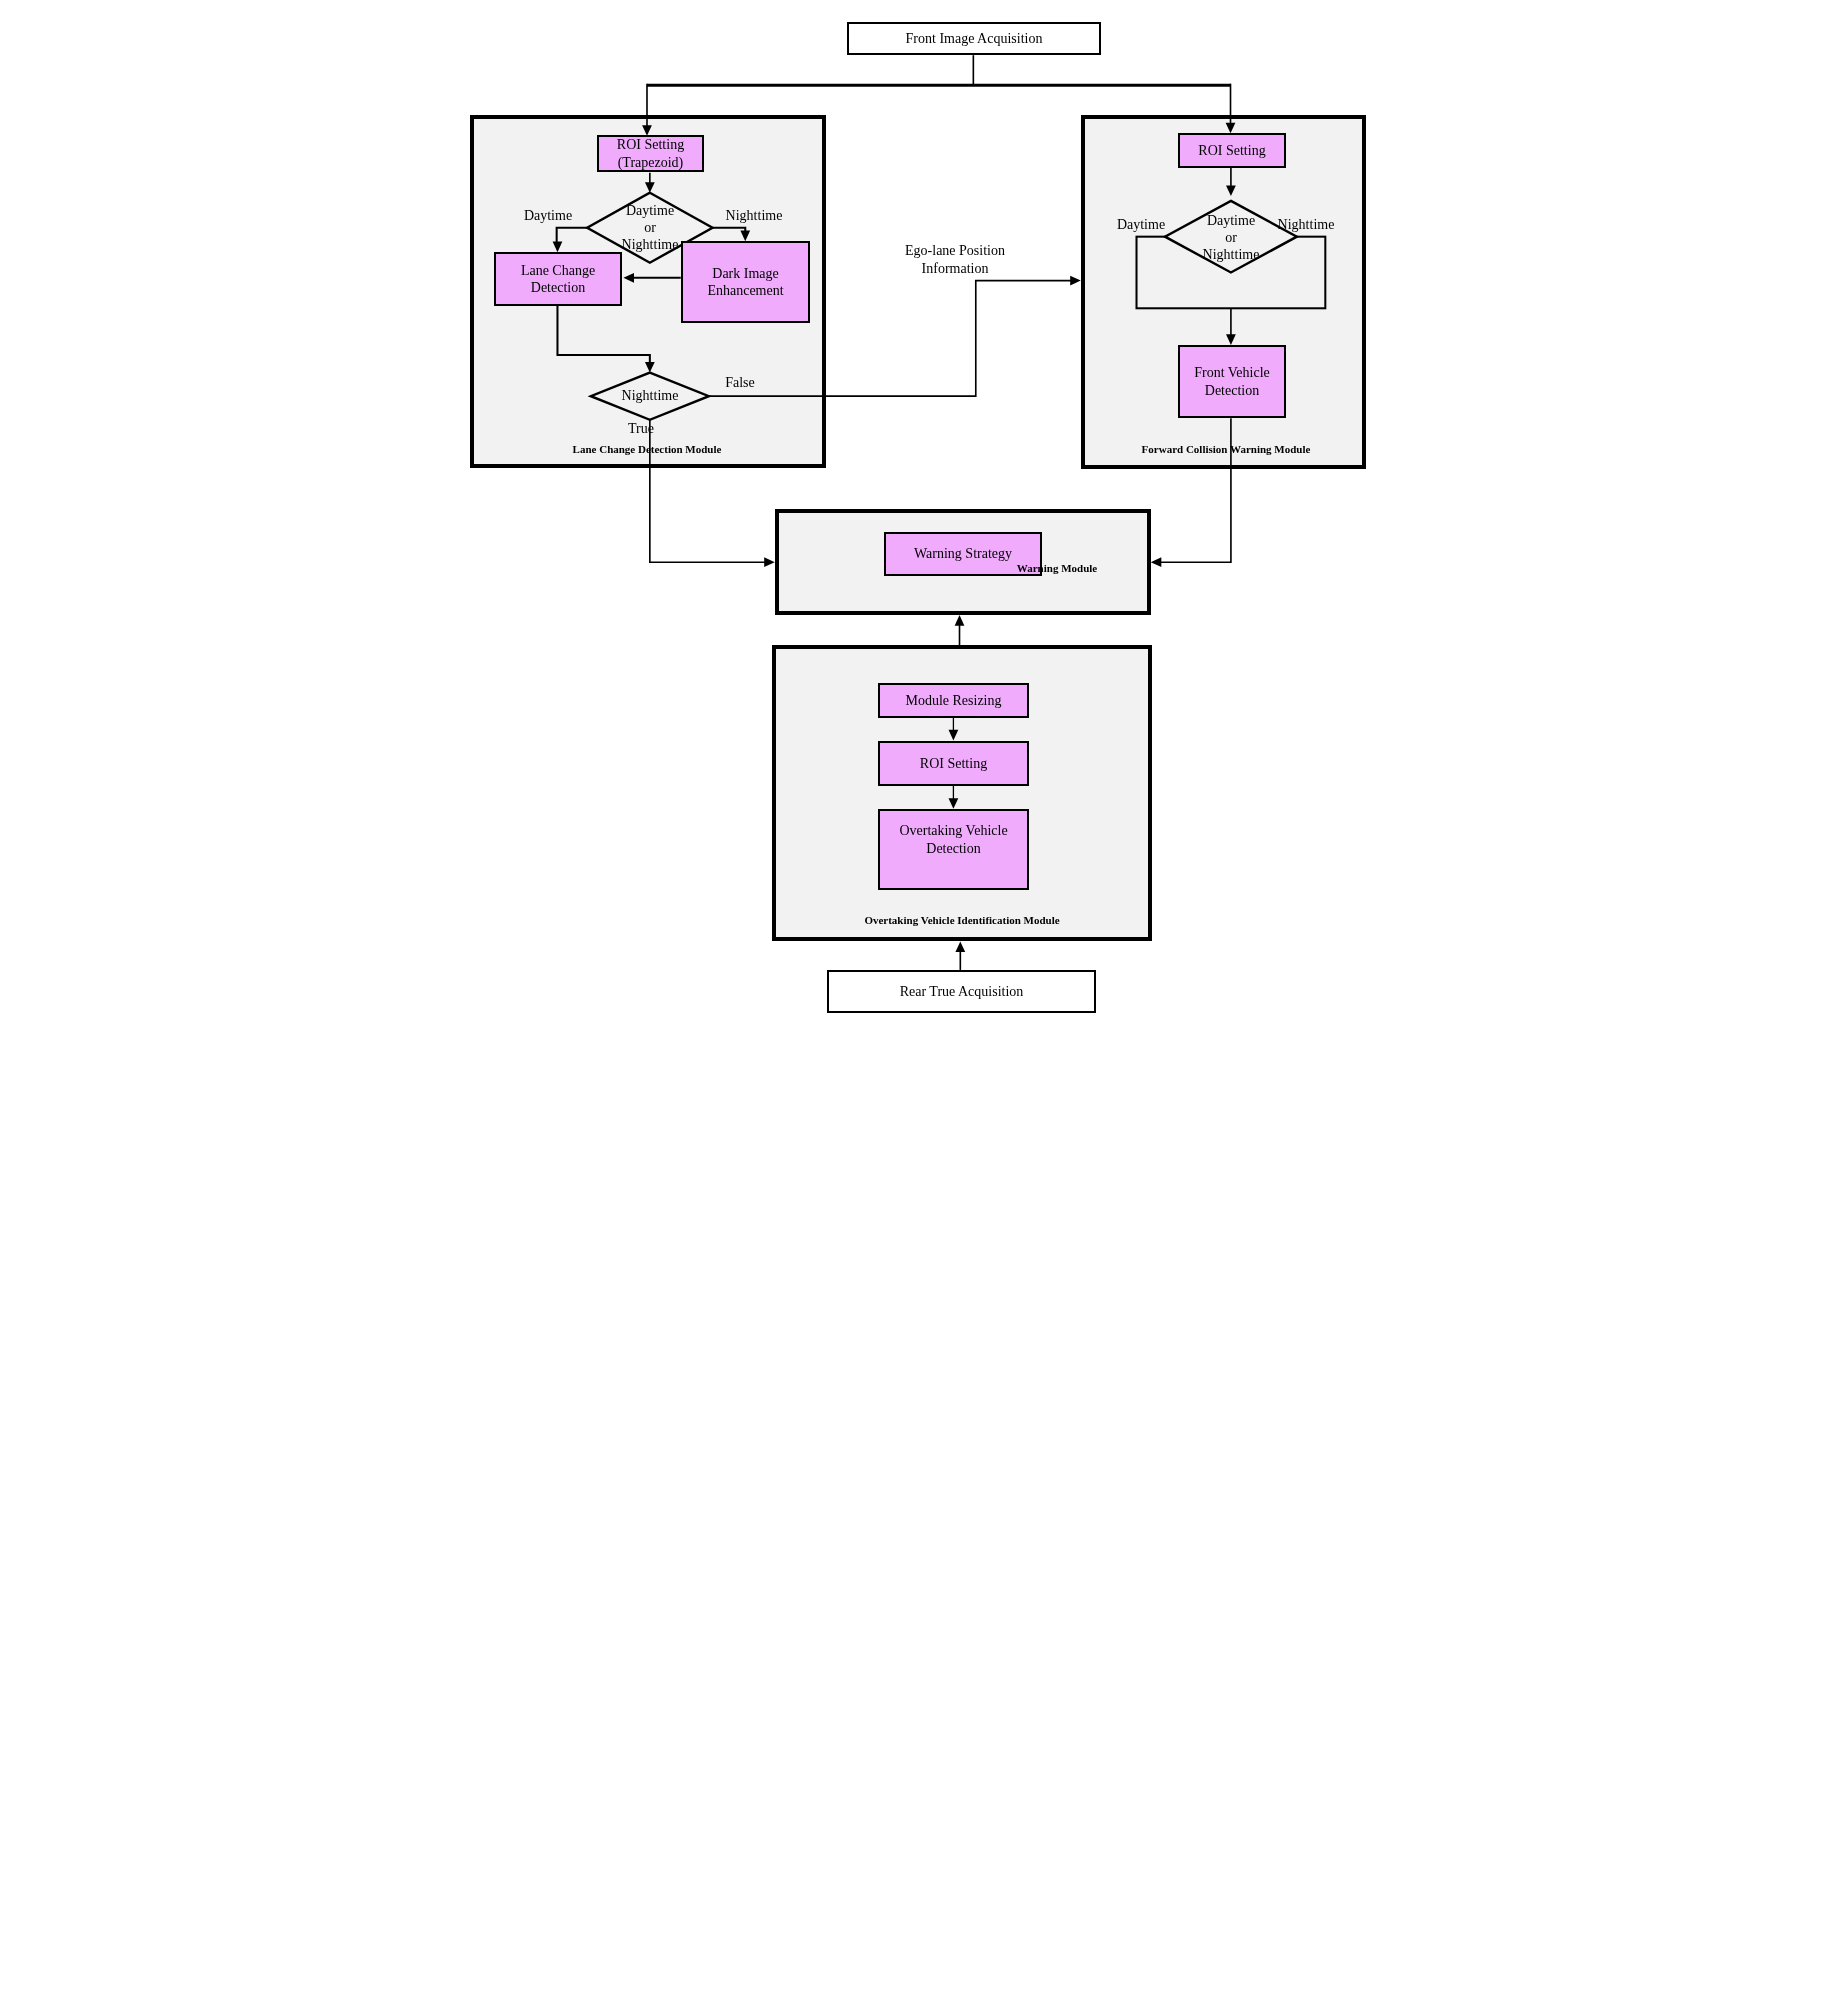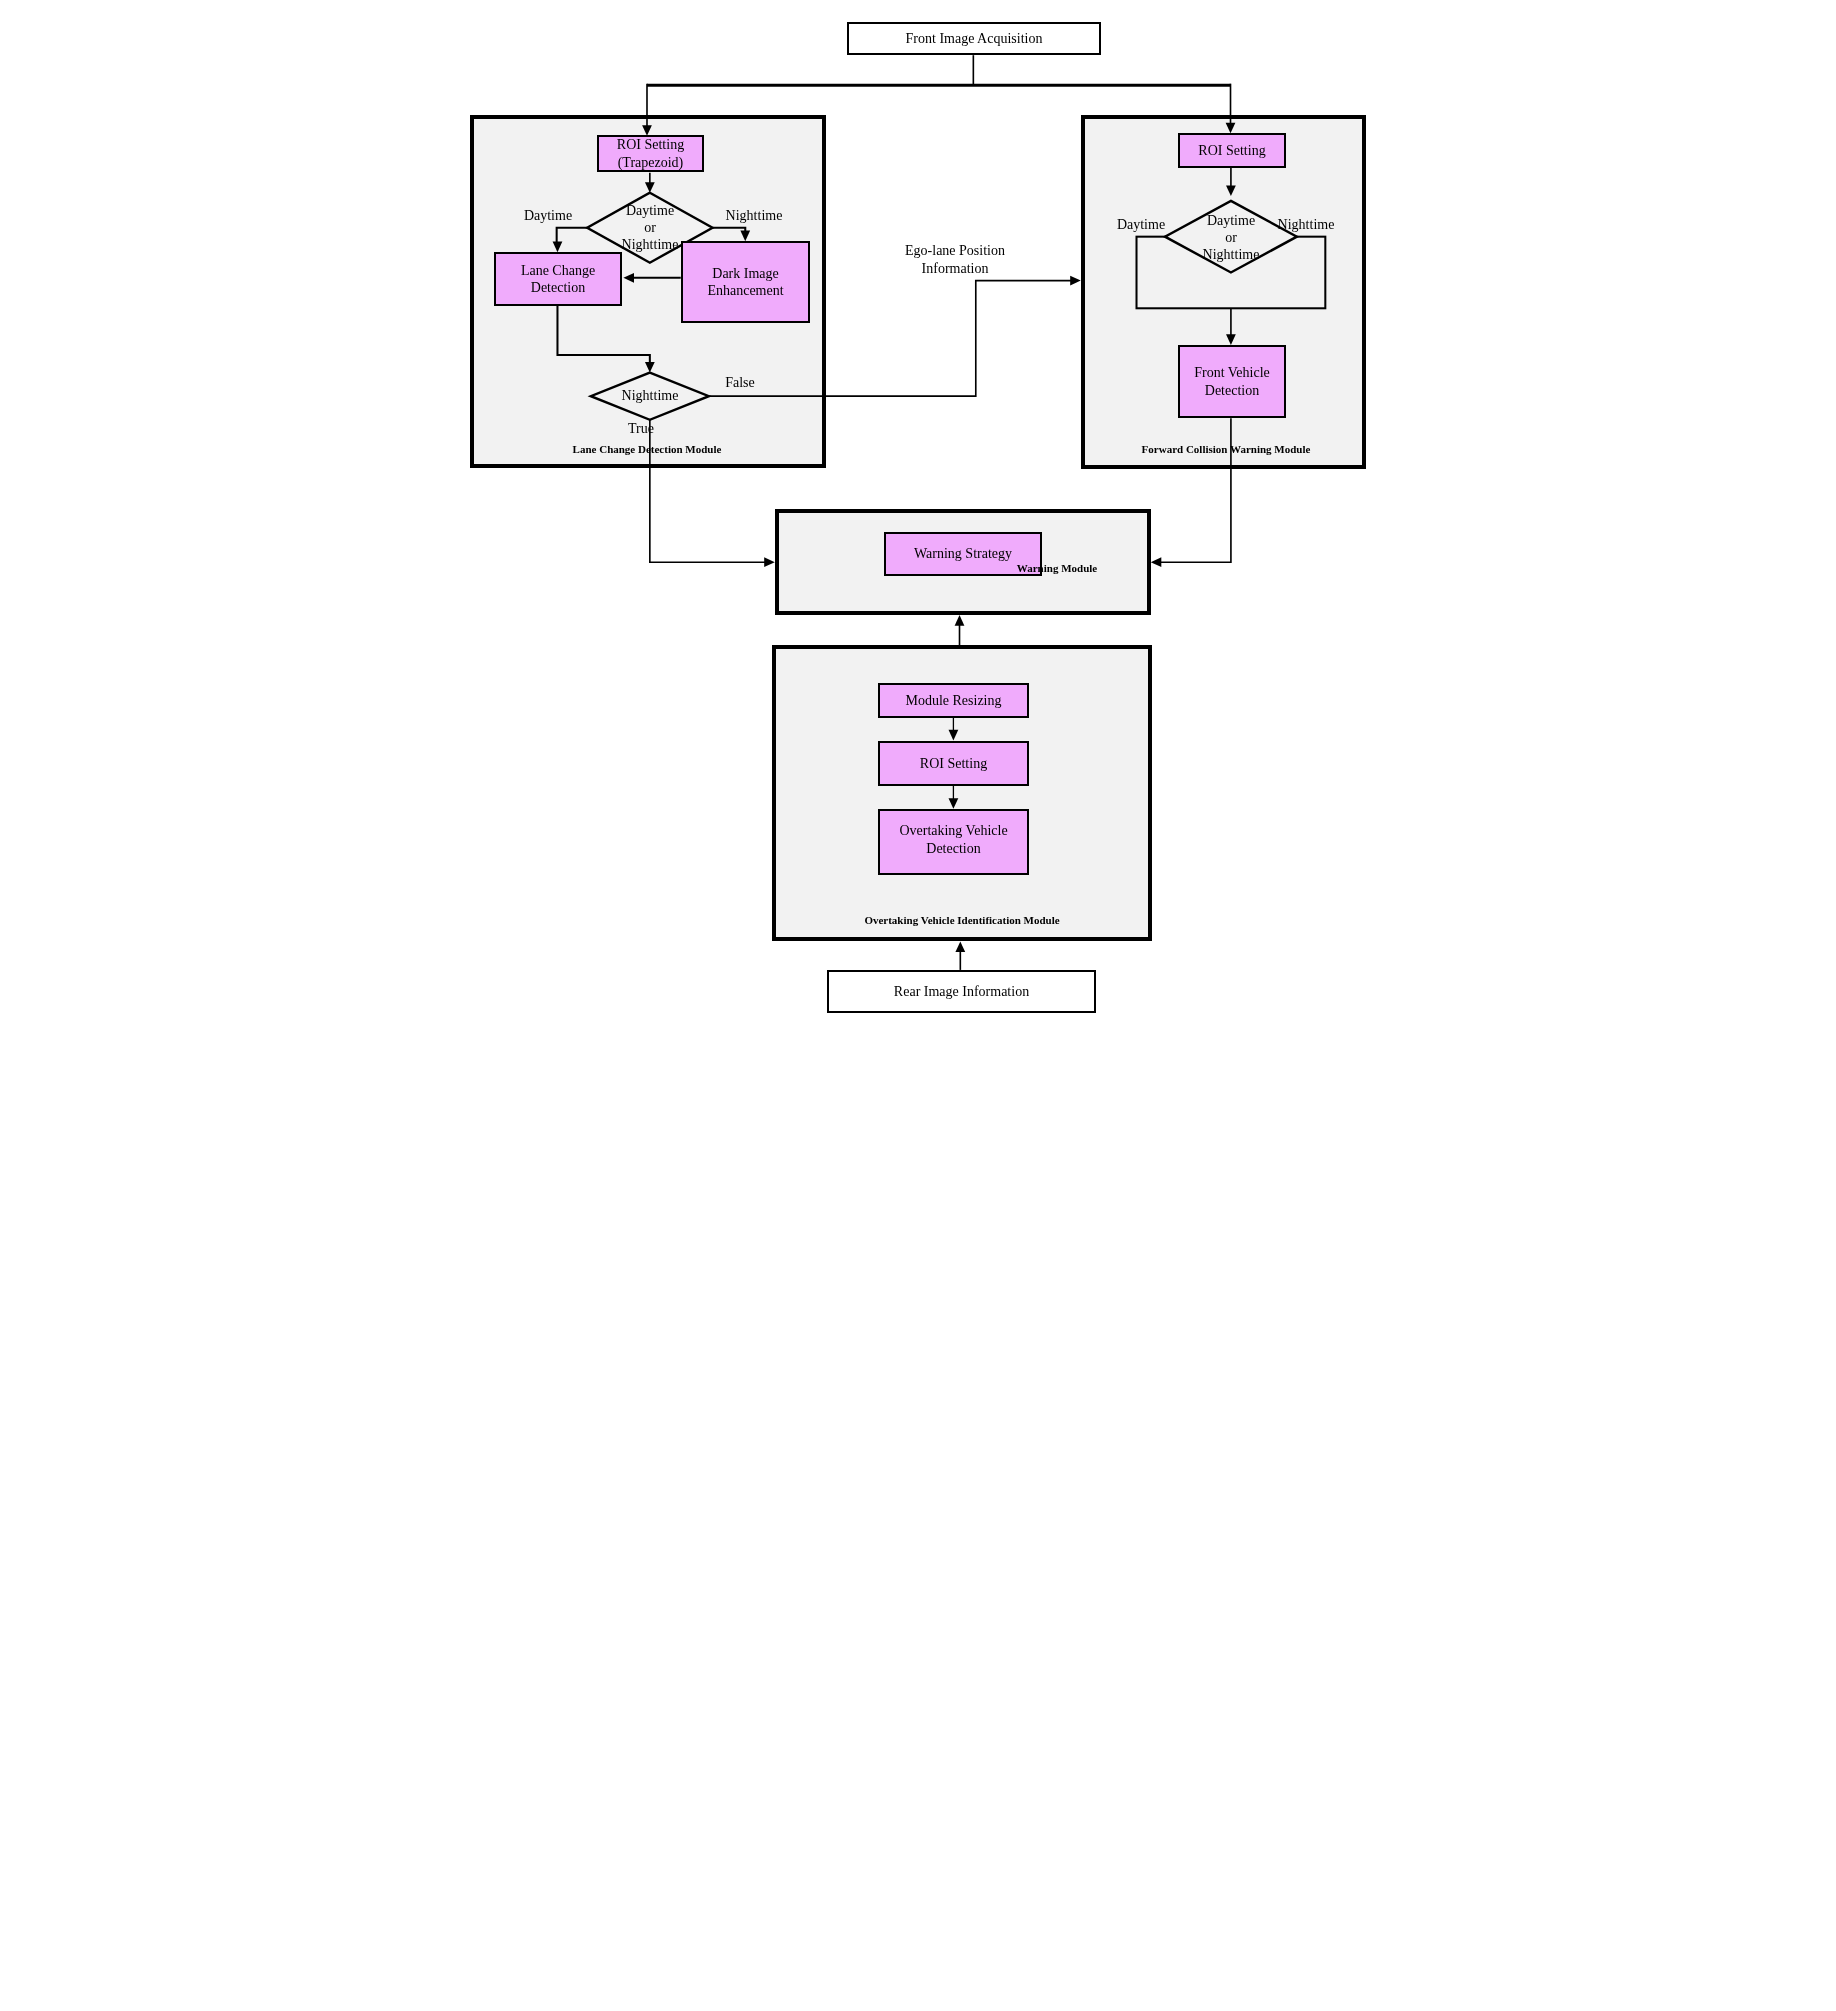--- a/index.html
+++ b/index.html
@@ -117,21 +117,21 @@
       <polygon points="948.5,409 942.5,396 954.5,396"></polygon>
       <polygon points="850,676 863,670 863,682"></polygon>
       <polygon points="615,741 609,754 621,754"></polygon>
       <polygon points="607.5,895 601.5,882 613.5,882"></polygon>
       <polygon points="607.5,979 601.5,966 613.5,966"></polygon>
       <polygon points="616,1142 610,1155 622,1155"></polygon>
     </g>
   </svg>
 
   <div class="box white" style="left:388px;top:9.8px;width:254px;height:33px;">Front Image Acquisition</div>
-  <div class="box white" style="left:368px;top:958px;width:269px;height:43px;">Rear Image Information</div>
+  <div class="box white" style="left:368px;top:958px;width:269px;height:43px;">Rear True Acquisition</div>
 
   <div class="box" style="left:138px;top:123px;width:107px;height:37px;">ROI Setting
 (Trapezoid)</div>
   <div class="dtext" style="left:191px;top:216px;">Daytime
 or
 Nighttime</div>
   <div class="elabel" style="left:89px;top:204px;">Daytime</div>
   <div class="elabel" style="left:295px;top:204px;">Nighttime</div>
   <div class="box" style="left:35px;top:240px;width:128px;height:54px;">Lane Change
 Detection</div>
@@ -153,18 +153,18 @@
   <div class="elabel" style="left:847px;top:213px;">Nighttime</div>
   <div class="box" style="left:719px;top:333px;width:108px;height:73px;">Front Vehicle
 Detection</div>
   <div class="mtitle" style="left:767px;top:437px;">Forward Collision Warning Module</div>
 
   <div class="box" style="left:425px;top:520px;width:158px;height:44px;">Warning Strategy</div>
   <div class="mtitle" style="left:598px;top:556px;font-family:Liberation Serif, serif;">Warning Module</div>
 
   <div class="box" style="left:419px;top:671px;width:151px;height:35px;">Module Resizing</div>
   <div class="box" style="left:419px;top:729px;width:151px;height:45px;">ROI Setting</div>
-  <div class="box toptext" style="left:419px;top:797px;width:151px;height:66px;">Overtaking Vehicle
+  <div class="box toptext" style="left:419px;top:797px;width:151px;height:81px;">Overtaking Vehicle
 Detection</div>
   <div class="mtitle" style="left:503px;top:908px;">Overtaking Vehicle Identification Module</div>
 
 </div>
 
 
 </body></html>

